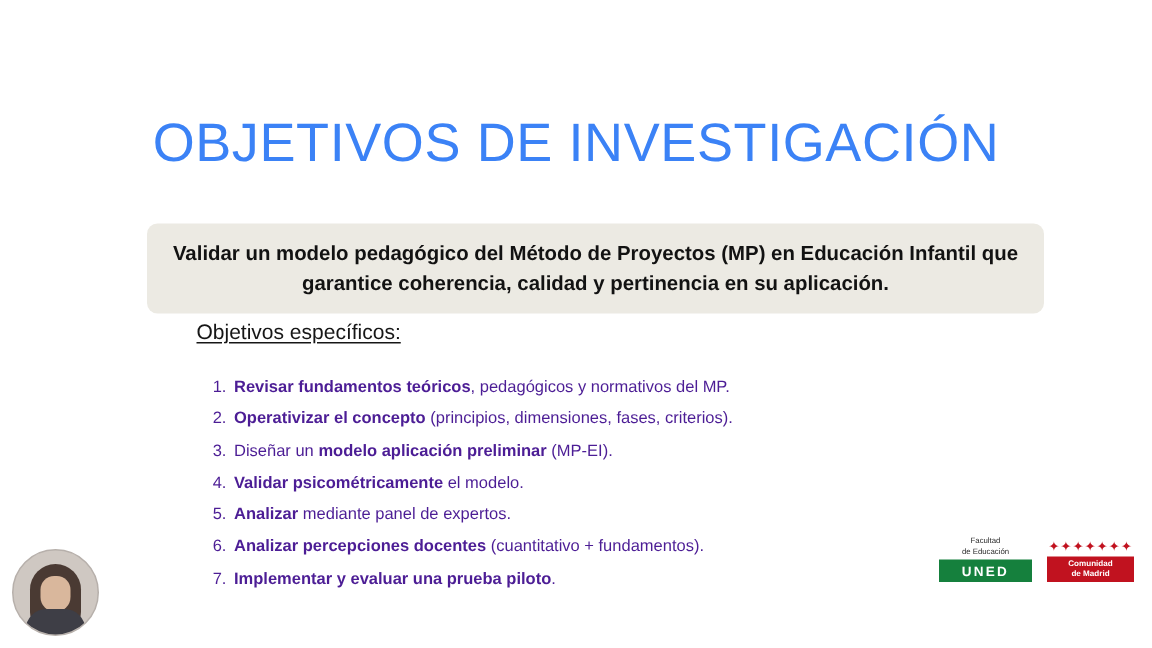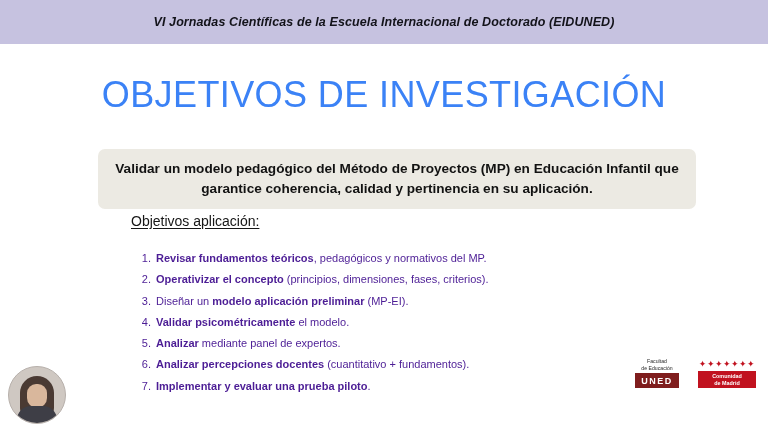--- a/index.html
+++ b/index.html
@@ -148,23 +148,23 @@
     width: 62px;
   }
   .uned-logo .cap {
     font-size: 5.2px;
     color: #2b2b2b;
     text-align: center;
     line-height: 1.25;
     margin-bottom: 2px;
   }
   .uned-logo .bar {
-    width: 44px;
+    width: 62px;
     height: 15px;
-    background: #7f1d1d;
+    background: #15803d;
     color: #ffffff;
     font-size: 9px;
     font-weight: bold;
     letter-spacing: 1.5px;
     display: flex;
     align-items: center;
     justify-content: center;
   }
   .cm-logo {
     display: flex;
@@ -192,29 +192,26 @@
     align-items: center;
     justify-content: center;
     text-align: center;
   }
 </style>
 </head>
 <body>
 
 <div class="slide">
 
-  <div class="banner">
-    <div class="banner-text">VI Jornadas Científicas de la Escuela Internacional de Doctorado (EIDUNED)</div>
-  </div>
 
   <div class="title">OBJETIVOS DE INVESTIGACIÓN</div>
 
   <div class="goal-box">Validar un modelo pedagógico del Método de Proyectos (MP) en Educación Infantil que garantice coherencia, calidad y pertinencia en su aplicación.</div>
 
-  <div class="specifics-label">Objetivos aplicación:</div>
+  <div class="specifics-label">Objetivos específicos:</div>
 
   <ol class="list">
     <li><span></span><span class="b">Revisar fundamentos teóricos</span><span>, pedagógicos y normativos del MP.</span></li>
     <li><span></span><span class="b">Operativizar el concepto</span><span> (principios, dimensiones, fases, criterios).</span></li>
     <li><span>Diseñar un </span><span class="b">modelo aplicación preliminar</span><span> (MP-EI).</span></li>
     <li><span></span><span class="b">Validar psicométricamente</span><span> el modelo.</span></li>
     <li><span></span><span class="b">Analizar</span><span> mediante panel de expertos.</span></li>
     <li><span></span><span class="b">Analizar percepciones docentes</span><span> (cuantitativo + fundamentos).</span></li>
     <li><span></span><span class="b">Implementar y evaluar una prueba piloto</span><span>.</span></li>
   </ol>

